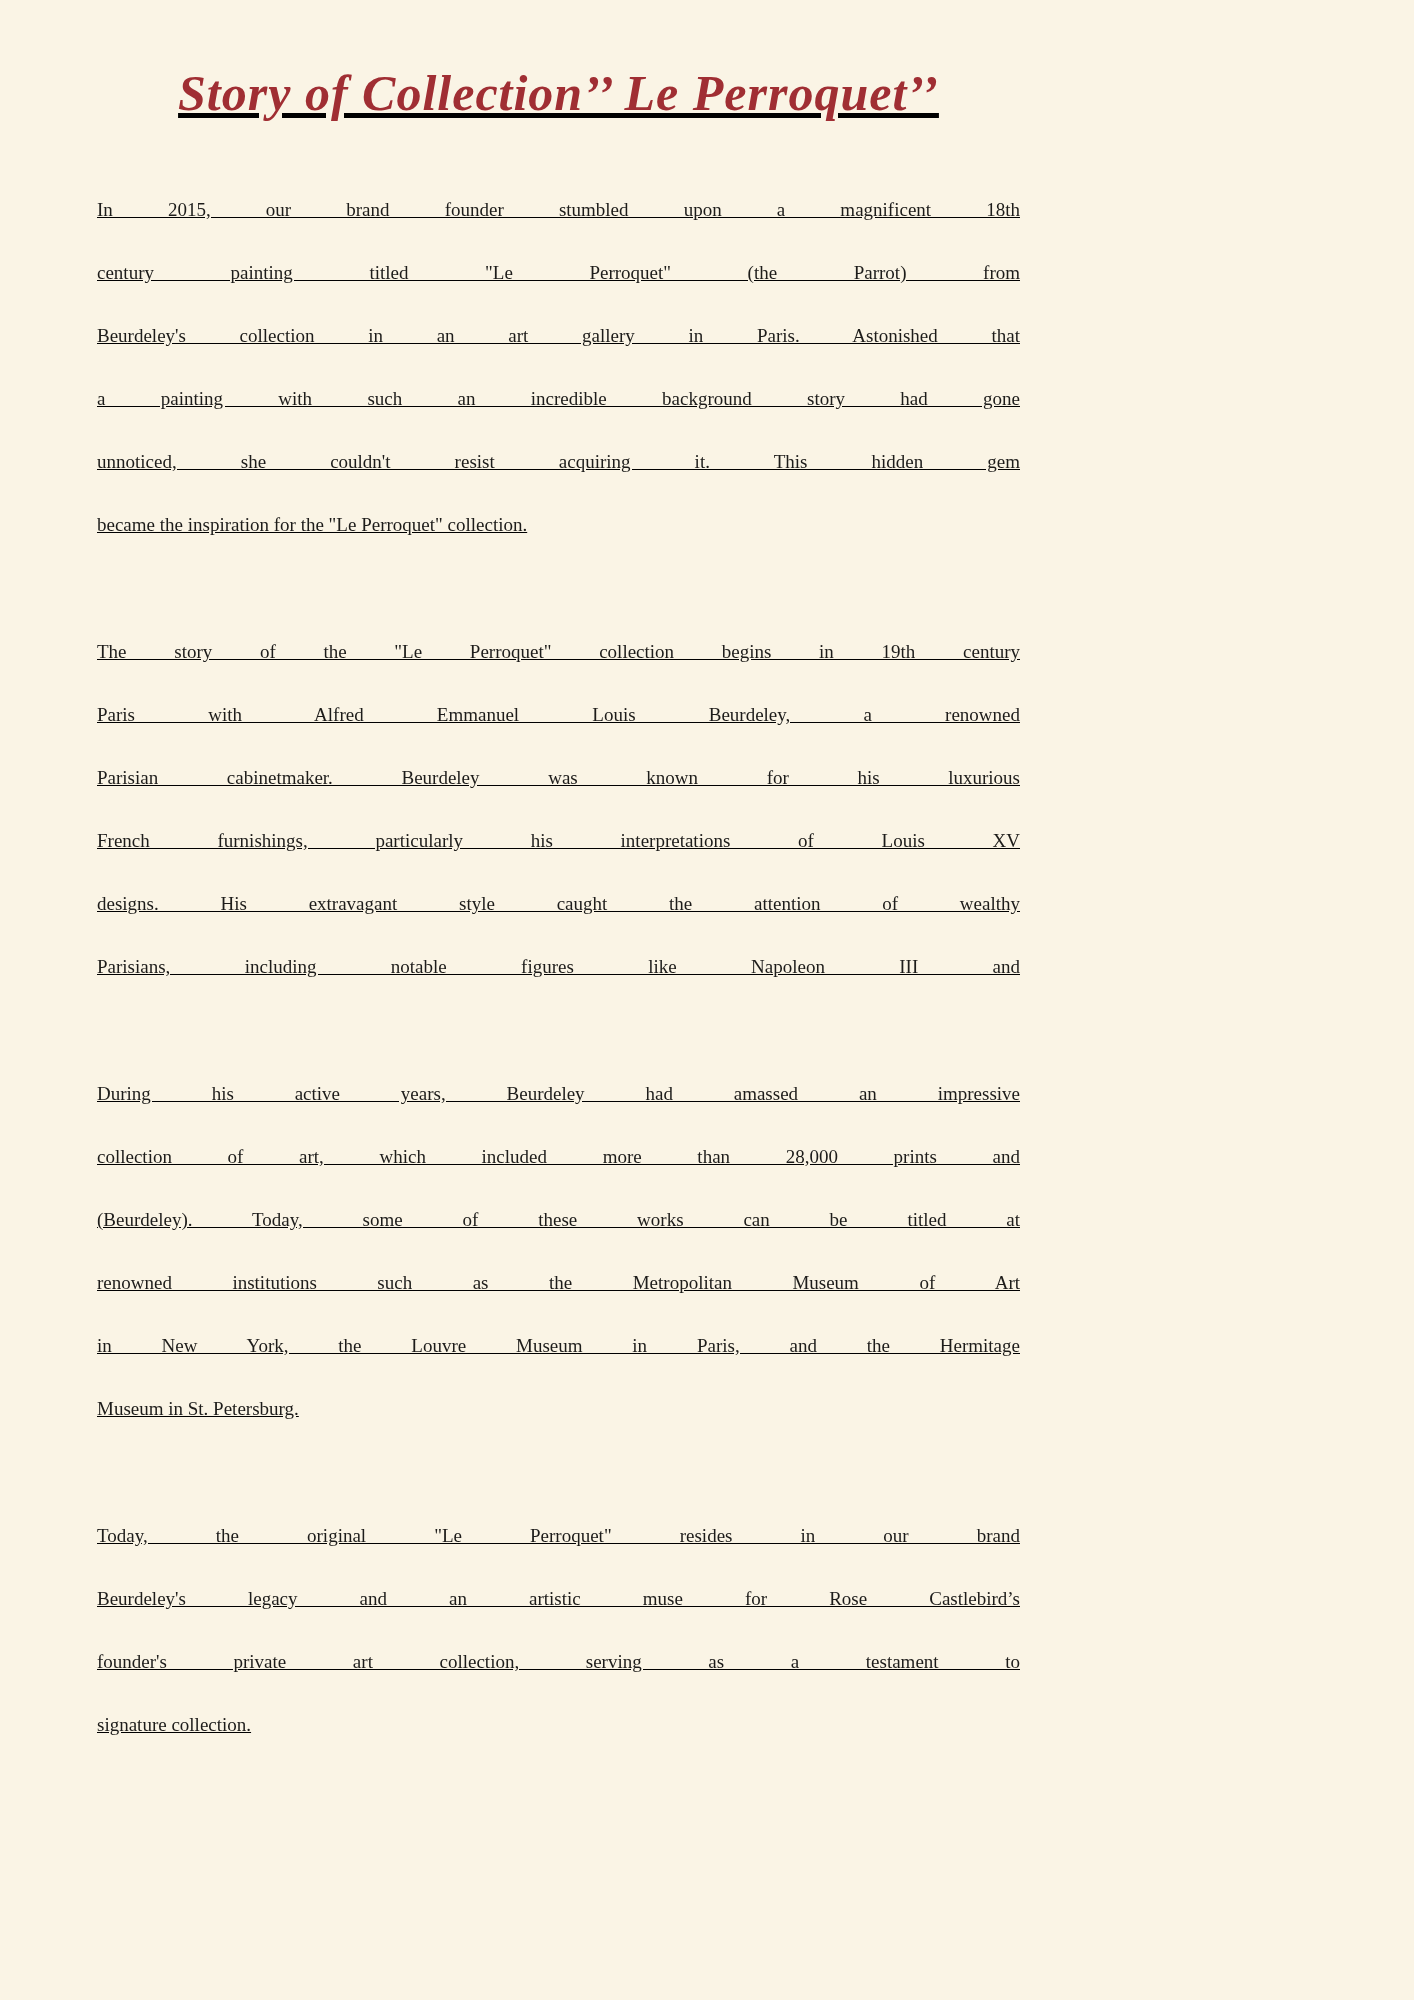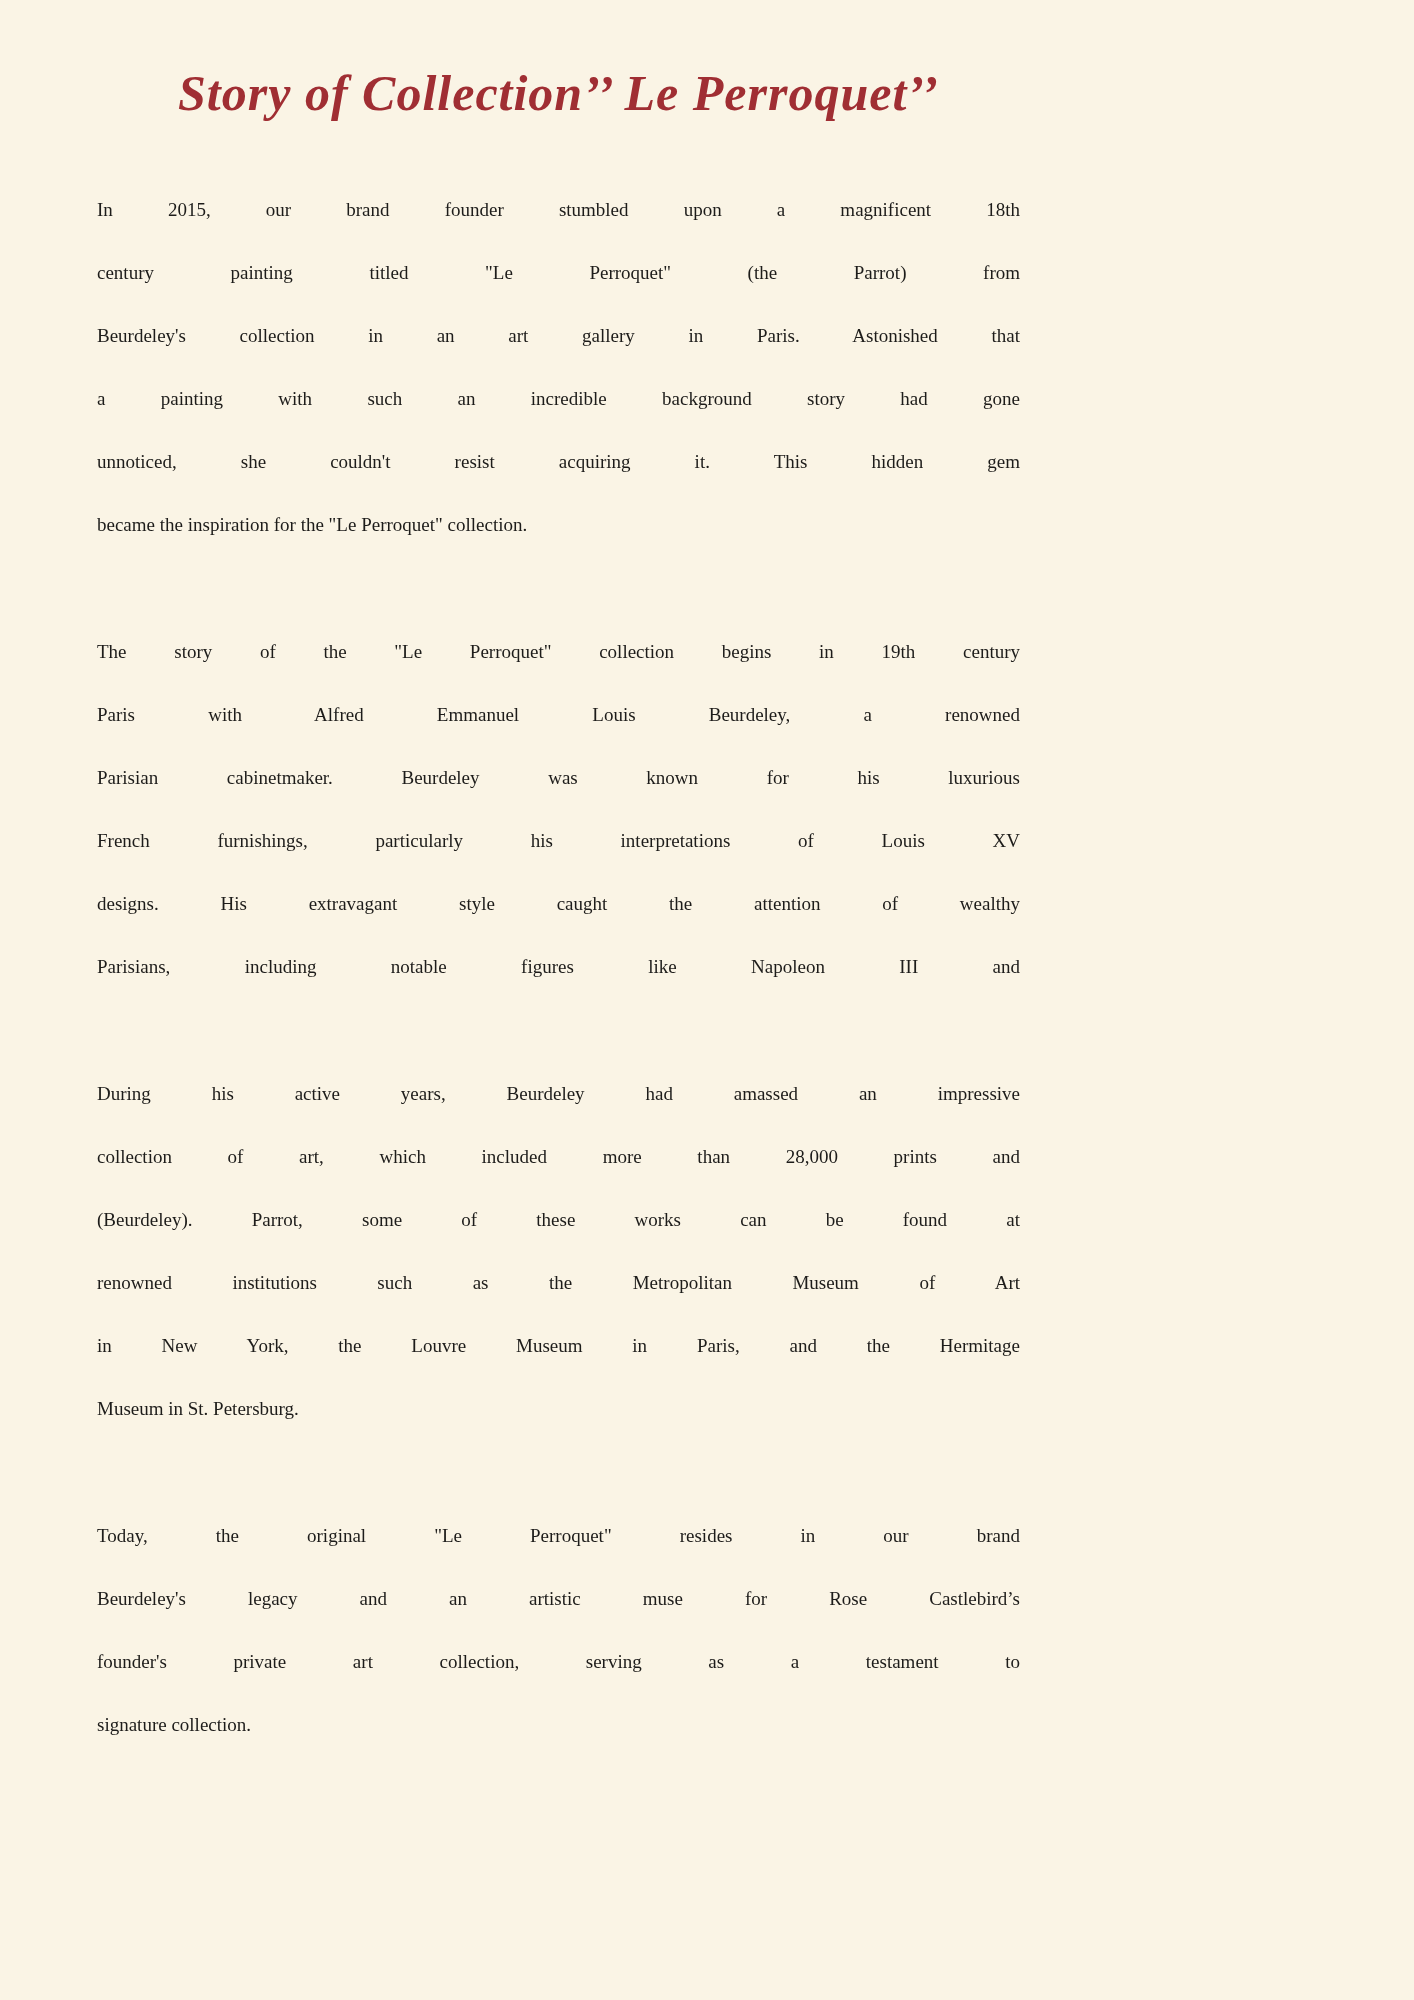--- a/index.html
+++ b/index.html
@@ -10,20 +10,21 @@
     width: 1414px;
     height: 2000px;
     background: var(--page-bg, #FAF4E5);
     overflow: hidden;
   }
   .page {
     box-sizing: border-box;
     width: 1268px;
     height: 2000px;
     padding: 64px 0 0 97px;
+    text-decoration: underline;
   }
   .title {
     width: 923px;
     margin: 0 0 56px 0;
     text-align: center;
     font-family: "Liberation Serif", serif;
     font-style: italic;
     font-weight: 700;
     font-size: 50px;
     letter-spacing: 1px;
@@ -68,21 +69,21 @@
         <span class="line">The story of the "Le Perroquet" collection begins in 19th century</span>
         <span class="line">Paris with Alfred Emmanuel Louis Beurdeley, a renowned</span>
         <span class="line">Parisian cabinetmaker. Beurdeley was known for his luxurious</span>
         <span class="line">French furnishings, particularly his interpretations of Louis XV</span>
         <span class="line">designs. His extravagant style caught the attention of wealthy</span>
         <span class="line">Parisians, including notable figures like Napoleon III and</span>
       </p>
       <p>
         <span class="line">During his active years, Beurdeley had amassed an impressive</span>
         <span class="line">collection of art, which included more than 28,000 prints and</span>
-        <span class="line">(Beurdeley). Parrot, some of these works can be found at</span>
+        <span class="line">(Beurdeley). Today, some of these works can be titled at</span>
         <span class="line">renowned institutions such as the Metropolitan Museum of Art</span>
         <span class="line">in New York, the Louvre Museum in Paris, and the Hermitage</span>
         <span class="line last">Museum in St. Petersburg.</span>
       </p>
       <p>
         <span class="line">Today, the original "Le Perroquet" resides in our brand</span>
         <span class="line">Beurdeley's legacy and an artistic muse for Rose Castlebird’s</span>
         <span class="line">founder's private art collection, serving as a testament to</span>
         <span class="line last">signature collection.</span>
       </p>

